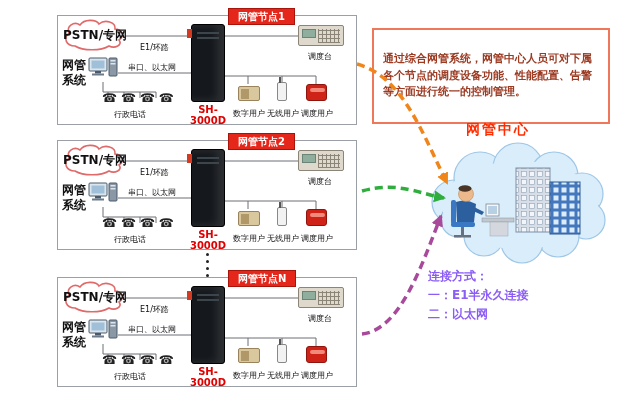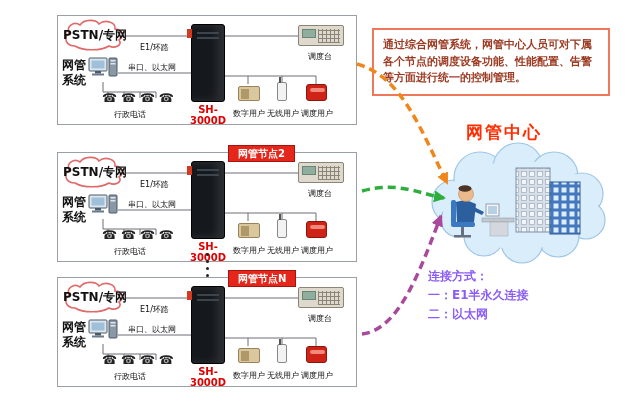--- a/index.html
+++ b/index.html
@@ -3,21 +3,21 @@
 <meta charset="utf-8">
 <style>
   html,body{margin:0;padding:0;background:#fff;}
   *{box-sizing:border-box;}
   body{font-family:"DejaVu Sans","Liberation Sans",sans-serif;}
   .stage{position:relative;width:640px;height:400px;background:#fff;overflow:hidden;}
 
   
   .node{position:absolute;left:57px;width:300px;height:110px;border:1px solid #9aa0a6;background:#fff;}
   #nodes-layer .node:nth-of-type(1){top:15px;}
-  #nodes-layer .node:nth-of-type(2){top:152px;}
+  #nodes-layer .node:nth-of-type(2){top:140px;}
   #nodes-layer .node:nth-of-type(3){top:277px;}
   .wires{position:absolute;left:0;top:0;}
   .wires path{stroke:#6a6f75;stroke-width:1;fill:none;}
   .node-title{position:absolute;left:170px;top:-8px;background:#e5261b;border:1px solid #a8140a;color:#fff;
     font-size:10px;font-weight:bold;padding:1px 9px;line-height:13px;white-space:nowrap;z-index:3;}
   .pstn{position:absolute;left:3px;top:3px;width:68px;height:32px;}
   .cloud-shape{width:100%;height:100%;display:block;}
   .cloud-shape path{fill:#fff;stroke:#e06a6a;stroke-width:1.6;}
   .pstn-label{position:absolute;left:0;top:0;right:0;bottom:0;display:flex;align-items:center;justify-content:center;
     font-size:12px;font-weight:bold;color:#111;}
@@ -52,42 +52,43 @@
   .u1{left:175px;}
   .u2{left:209px;}
   .u3{left:243px;}
 
   
   .ellipsis{position:absolute;left:206px;top:253px;display:flex;flex-direction:column;gap:4px;}
   .ellipsis i{width:3px;height:3px;background:#222;border-radius:50%;display:block;}
 
   
   .desc{position:absolute;left:372px;top:28px;width:238px;background:#fff;border:2px solid #f0785a;
-    padding:7px 9px;font-size:11px;font-weight:bold;color:#9c3a22;line-height:1.5;}
-  .center-title{position:absolute;left:466px;top:121px;font-size:17px;font-weight:bold;color:#ff2d00;letter-spacing:2px;}
+    padding:21px 9px;font-size:11px;font-weight:bold;color:#9c3a22;line-height:1.5;}
+  .center-title{position:absolute;left:466px;top:121px;font-size:14px;font-weight:bold;color:#ff2d00;letter-spacing:2px;}
   .center-cloud{position:absolute;left:424px;top:138px;width:192px;height:128px;}
   .conn{position:absolute;left:428px;top:267px;font-size:12px;font-weight:bold;color:#8b5cf6;line-height:1.6;}
 
   
   .arrows{position:absolute;left:0;top:0;pointer-events:none;}
 </style>
 </head>
 <body>
 
 <div class="stage">
 
   <div id="nodes-layer">
   <div class="node">
     <svg class="wires" width="300" height="110" viewBox="0 0 300 110">
       <path d="M68,20 H133"></path>
       <path d="M60,57 H133"></path>
       <path d="M45,66 V76 M45,76 H98 M50,76 V82 M66,76 V82 M82,76 V82 M98,76 V82"></path>
       <path d="M167,20 H240"></path>
       <path d="M167,60 H258 M190,60 V68 M224,60 V68 M258,60 V68"></path>
     </svg>
+    <div class="node-title">网管节点1</div>
     <div class="pstn">
       <svg class="cloud-shape" viewBox="0 0 68 32">
         <path d="M14,27 C5,27 2,19 8,14 C5,7 13,2 19,6 C23,0 35,0 38,5 C44,0 55,3 54,10 C61,10 64,17 58,21 C62,26 54,30 48,27 C40,32 22,32 14,27 Z"></path>
       </svg>
       <span class="pstn-label">PSTN/专网</span>
     </div>
     <span class="lbl e1-label">E1/环路</span>
     <span class="nms-label">网管系统</span>
     <svg class="pc-icon" viewBox="0 0 30 26">
       <rect x="1" y="2" width="18" height="13" rx="1" fill="#dce6ef" stroke="#4a5a6a"></rect>

